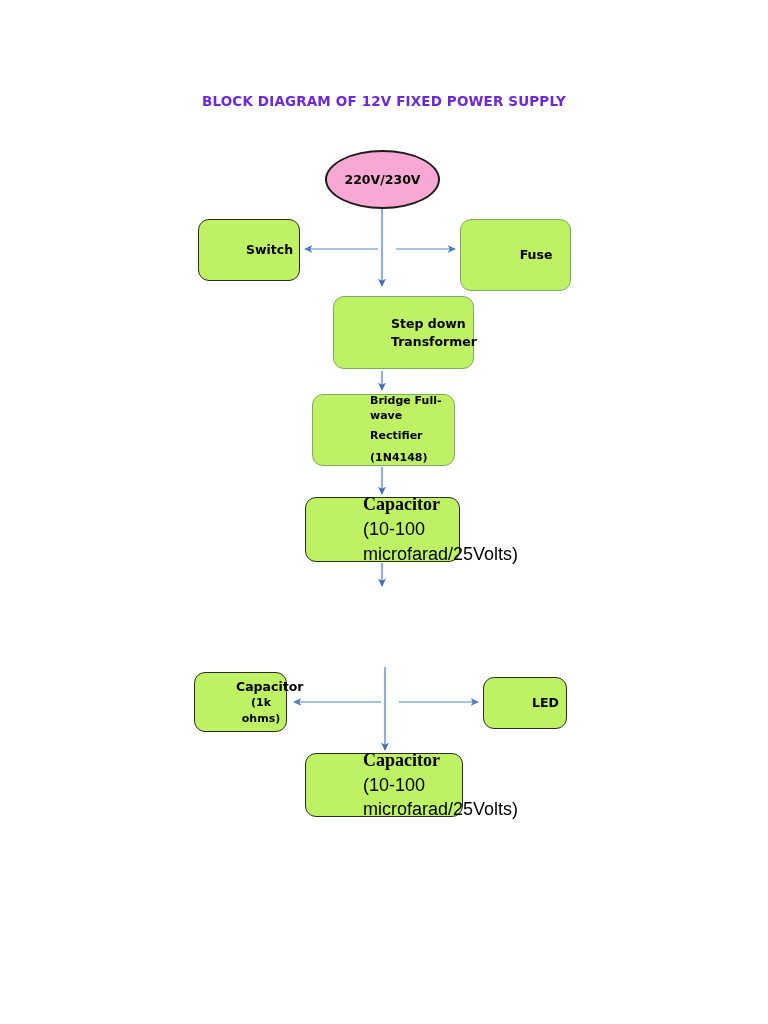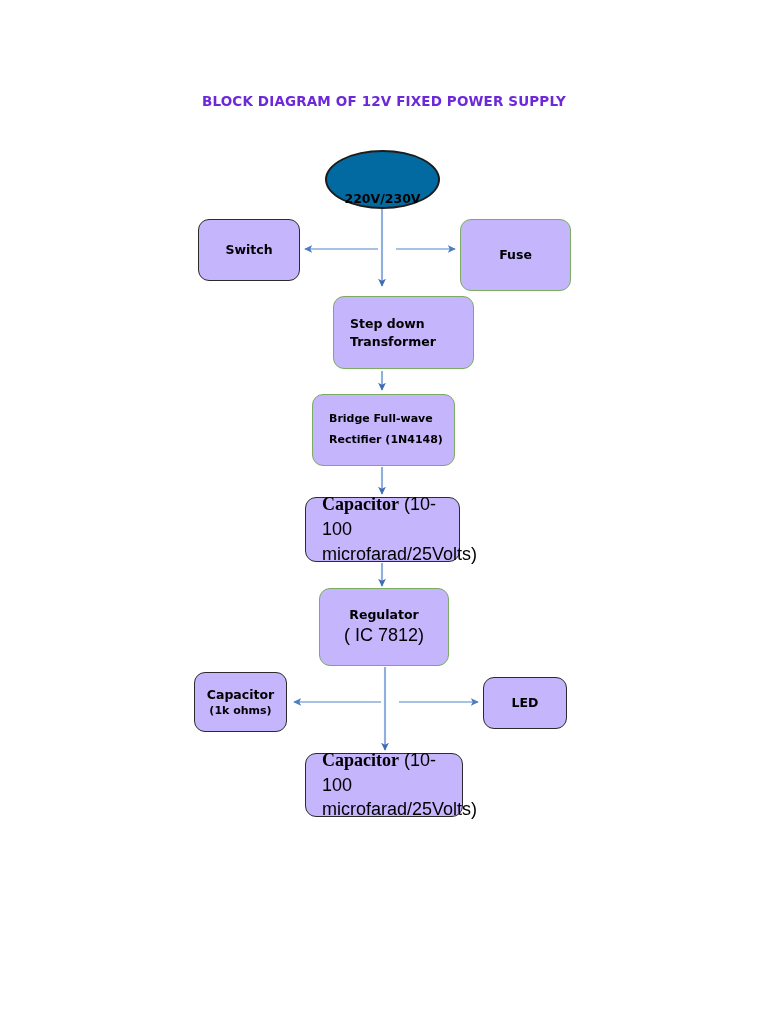--- a/index.html
+++ b/index.html
@@ -35,24 +35,25 @@
     font-size: 13.5px;
     font-weight: bold;
     letter-spacing: 0.15px;
     color: #6d28d9;
   }
 
   
   .node {
     position: absolute;
     box-sizing: border-box;
-    background: #c4b5fd;
+    background: #bef264;
     display: flex;
     flex-direction: column;
     justify-content: center;
+    padding-left: 41px;
   }
   .node.rounded {
     border-radius: 11px;
   }
   .node.border-dark {
     border: 1.8px solid #2b2b2b;
   }
   .node.border-green {
     border: 1.6px solid #7cab63;
   }
@@ -90,23 +91,23 @@
   
   #source-ellipse {
     position: absolute;
     left: 325px;
     top: 150px;
     width: 115px;
     height: 59px;
     box-sizing: border-box;
     border: 2.1px solid #1c1c1c;
     border-radius: 50%;
-    background: #0369a1;
+    background: #f9a8d4;
     display: flex;
-    align-items: flex-end;
+    align-items: center;
     justify-content: center;
   }
   #source-ellipse .node-line {
     font-family: "DejaVu Sans", sans-serif;
     font-weight: bold;
     font-size: 12.5px;
   }
 
   
   #connectors {
@@ -196,24 +197,20 @@
     </div>
   </div>
 
   <div class="node rounded border-dark" style="left:305px; top:497px; width:155px; height:65px;">
     <div class="node-line txt-left">
       <span class="t-lib-bold">Capacitor</span><span class="t-lib-reg"> (10-100</span>
     </div>
     <div class="node-line t-lib-reg txt-left">microfarad/25Volts)</div>
   </div>
 
-  <div class="node rounded border-green" style="left:319px; top:588px; width:130px; height:78px;">
-    <div class="node-line t-dejavu-bold txt-center">Regulator</div>
-    <div class="node-line t-lib-reg txt-center">( IC 7812)</div>
-  </div>
 
   <div class="node rounded border-dark" style="left:194px; top:672px; width:93px; height:60px;">
     <div class="node-line t-dejavu-bold txt-center">Capacitor</div>
     <div class="node-line t-dejavu-bold-sm txt-center">(1k ohms)</div>
   </div>
 
   <div class="node rounded border-dark" style="left:483px; top:677px; width:84px; height:52px;">
     <div class="node-line t-dejavu-bold txt-center">LED</div>
   </div>
 

